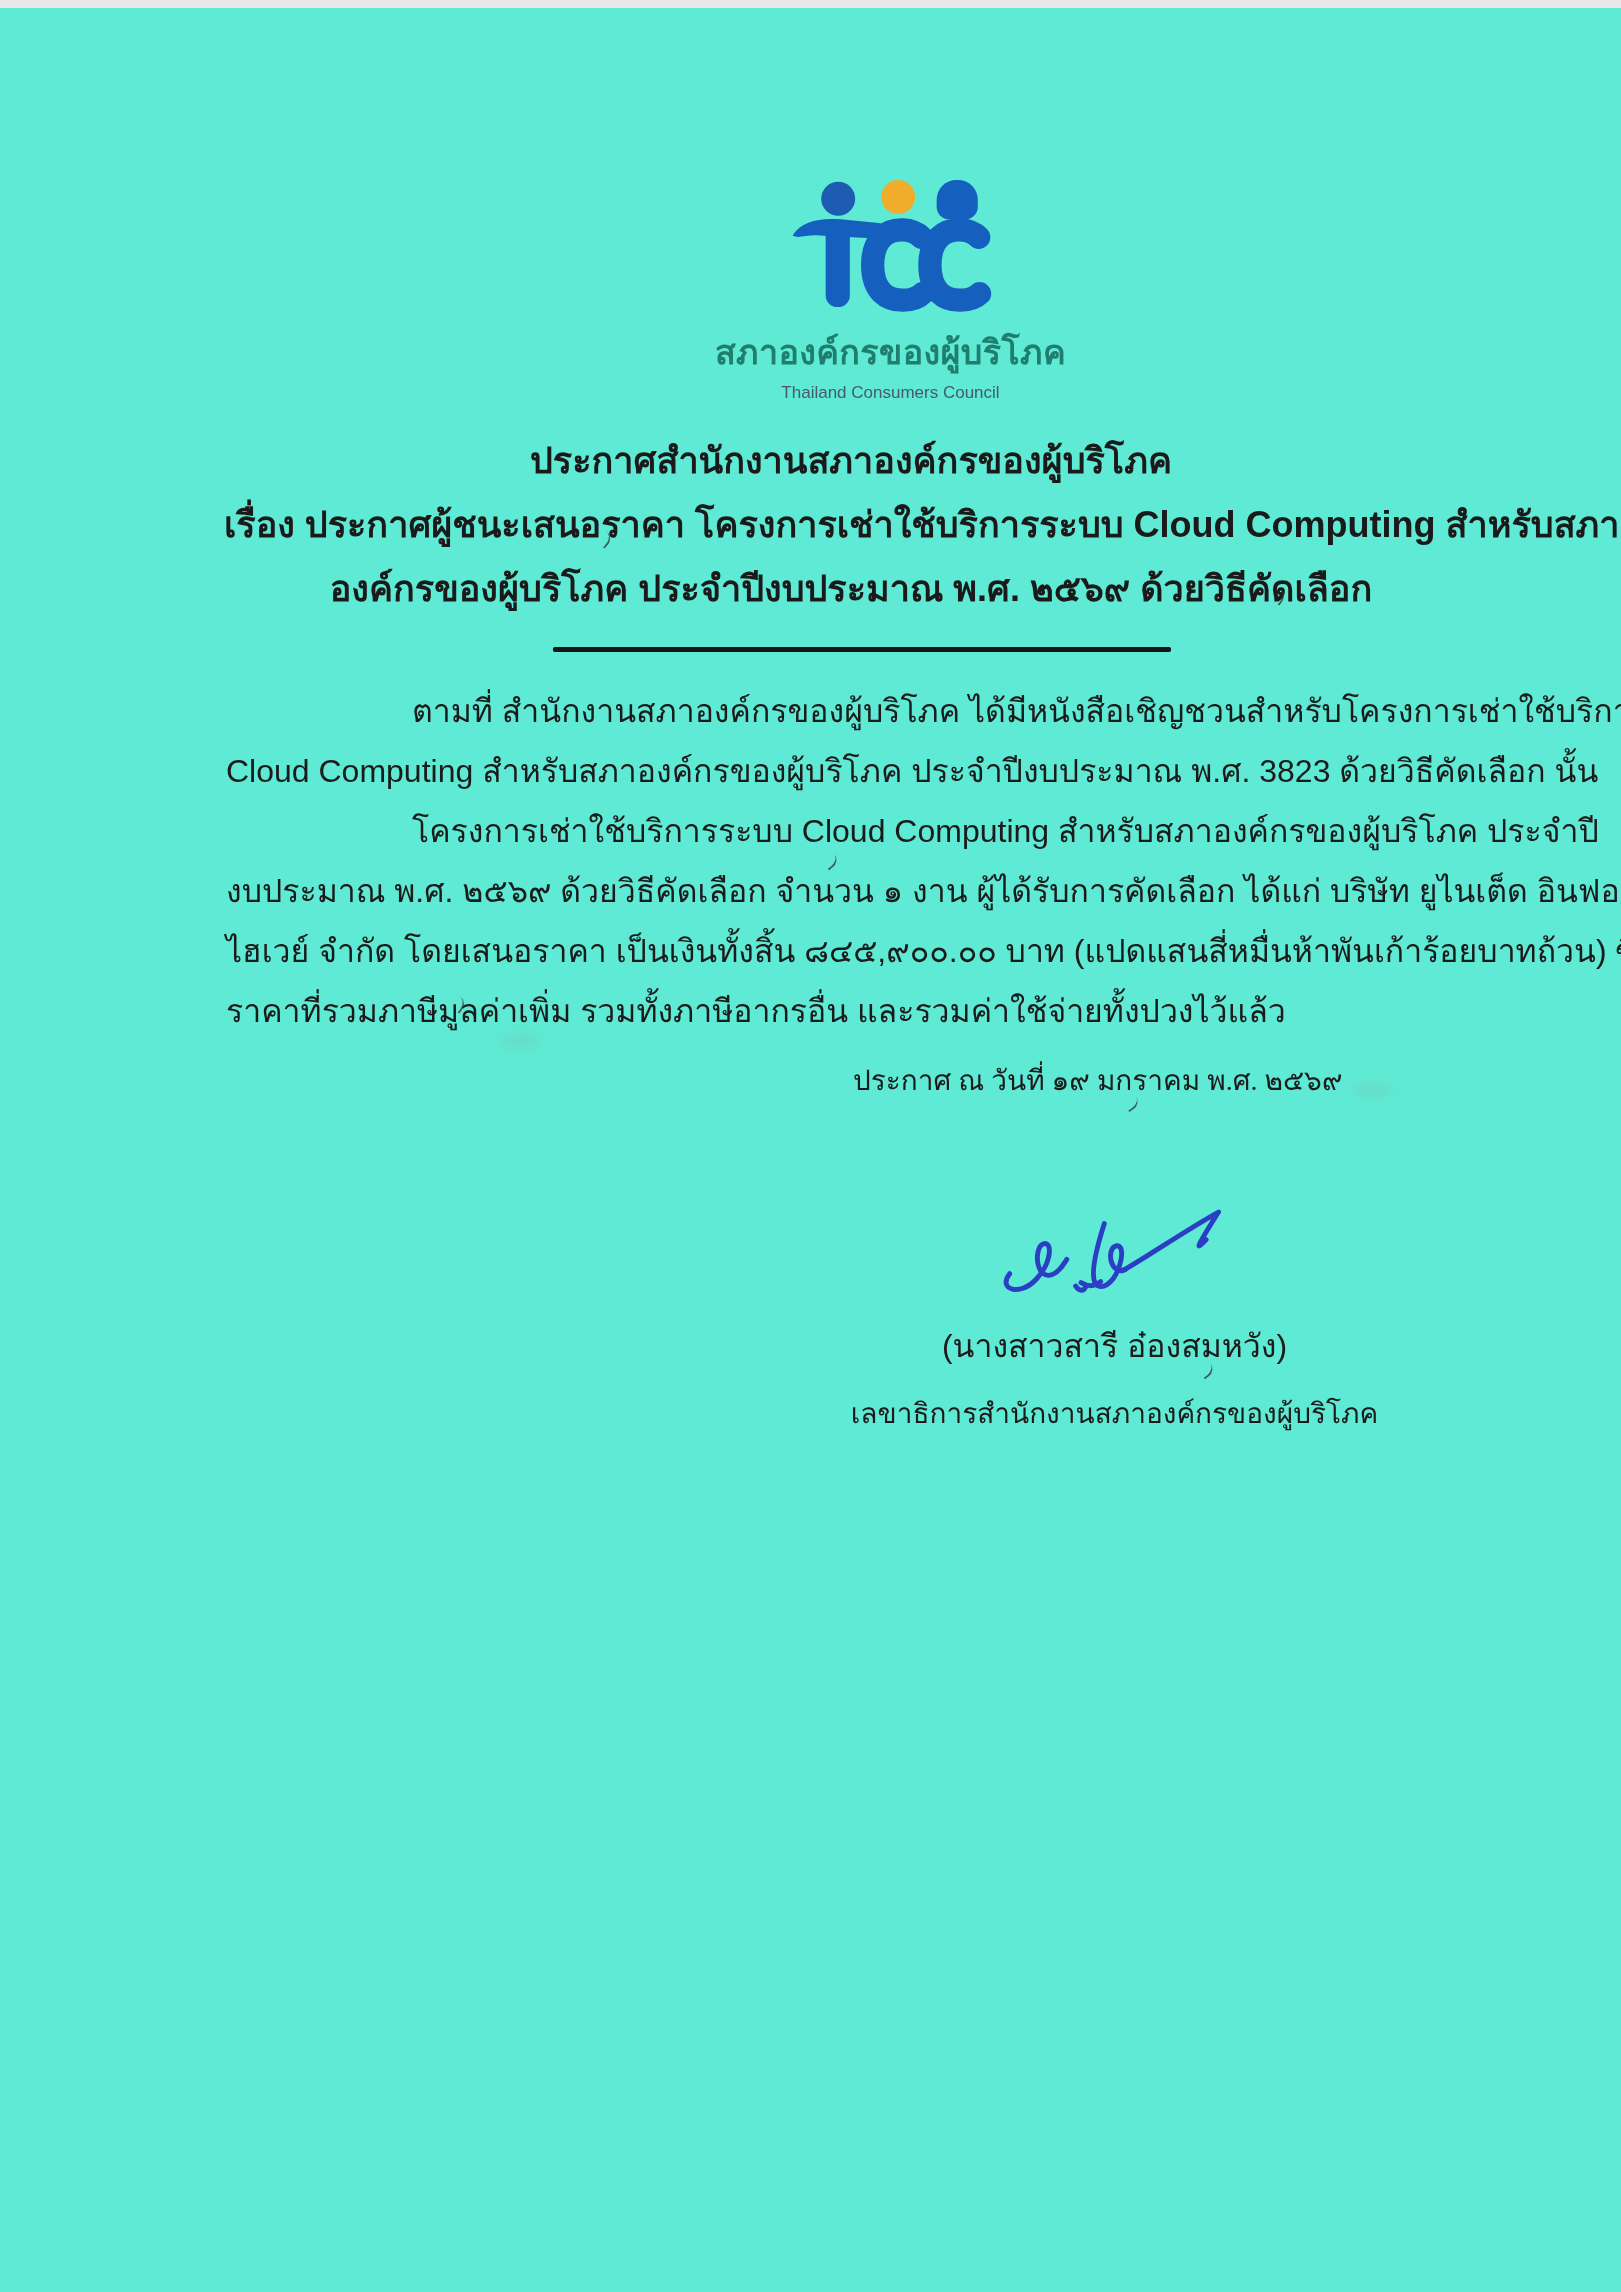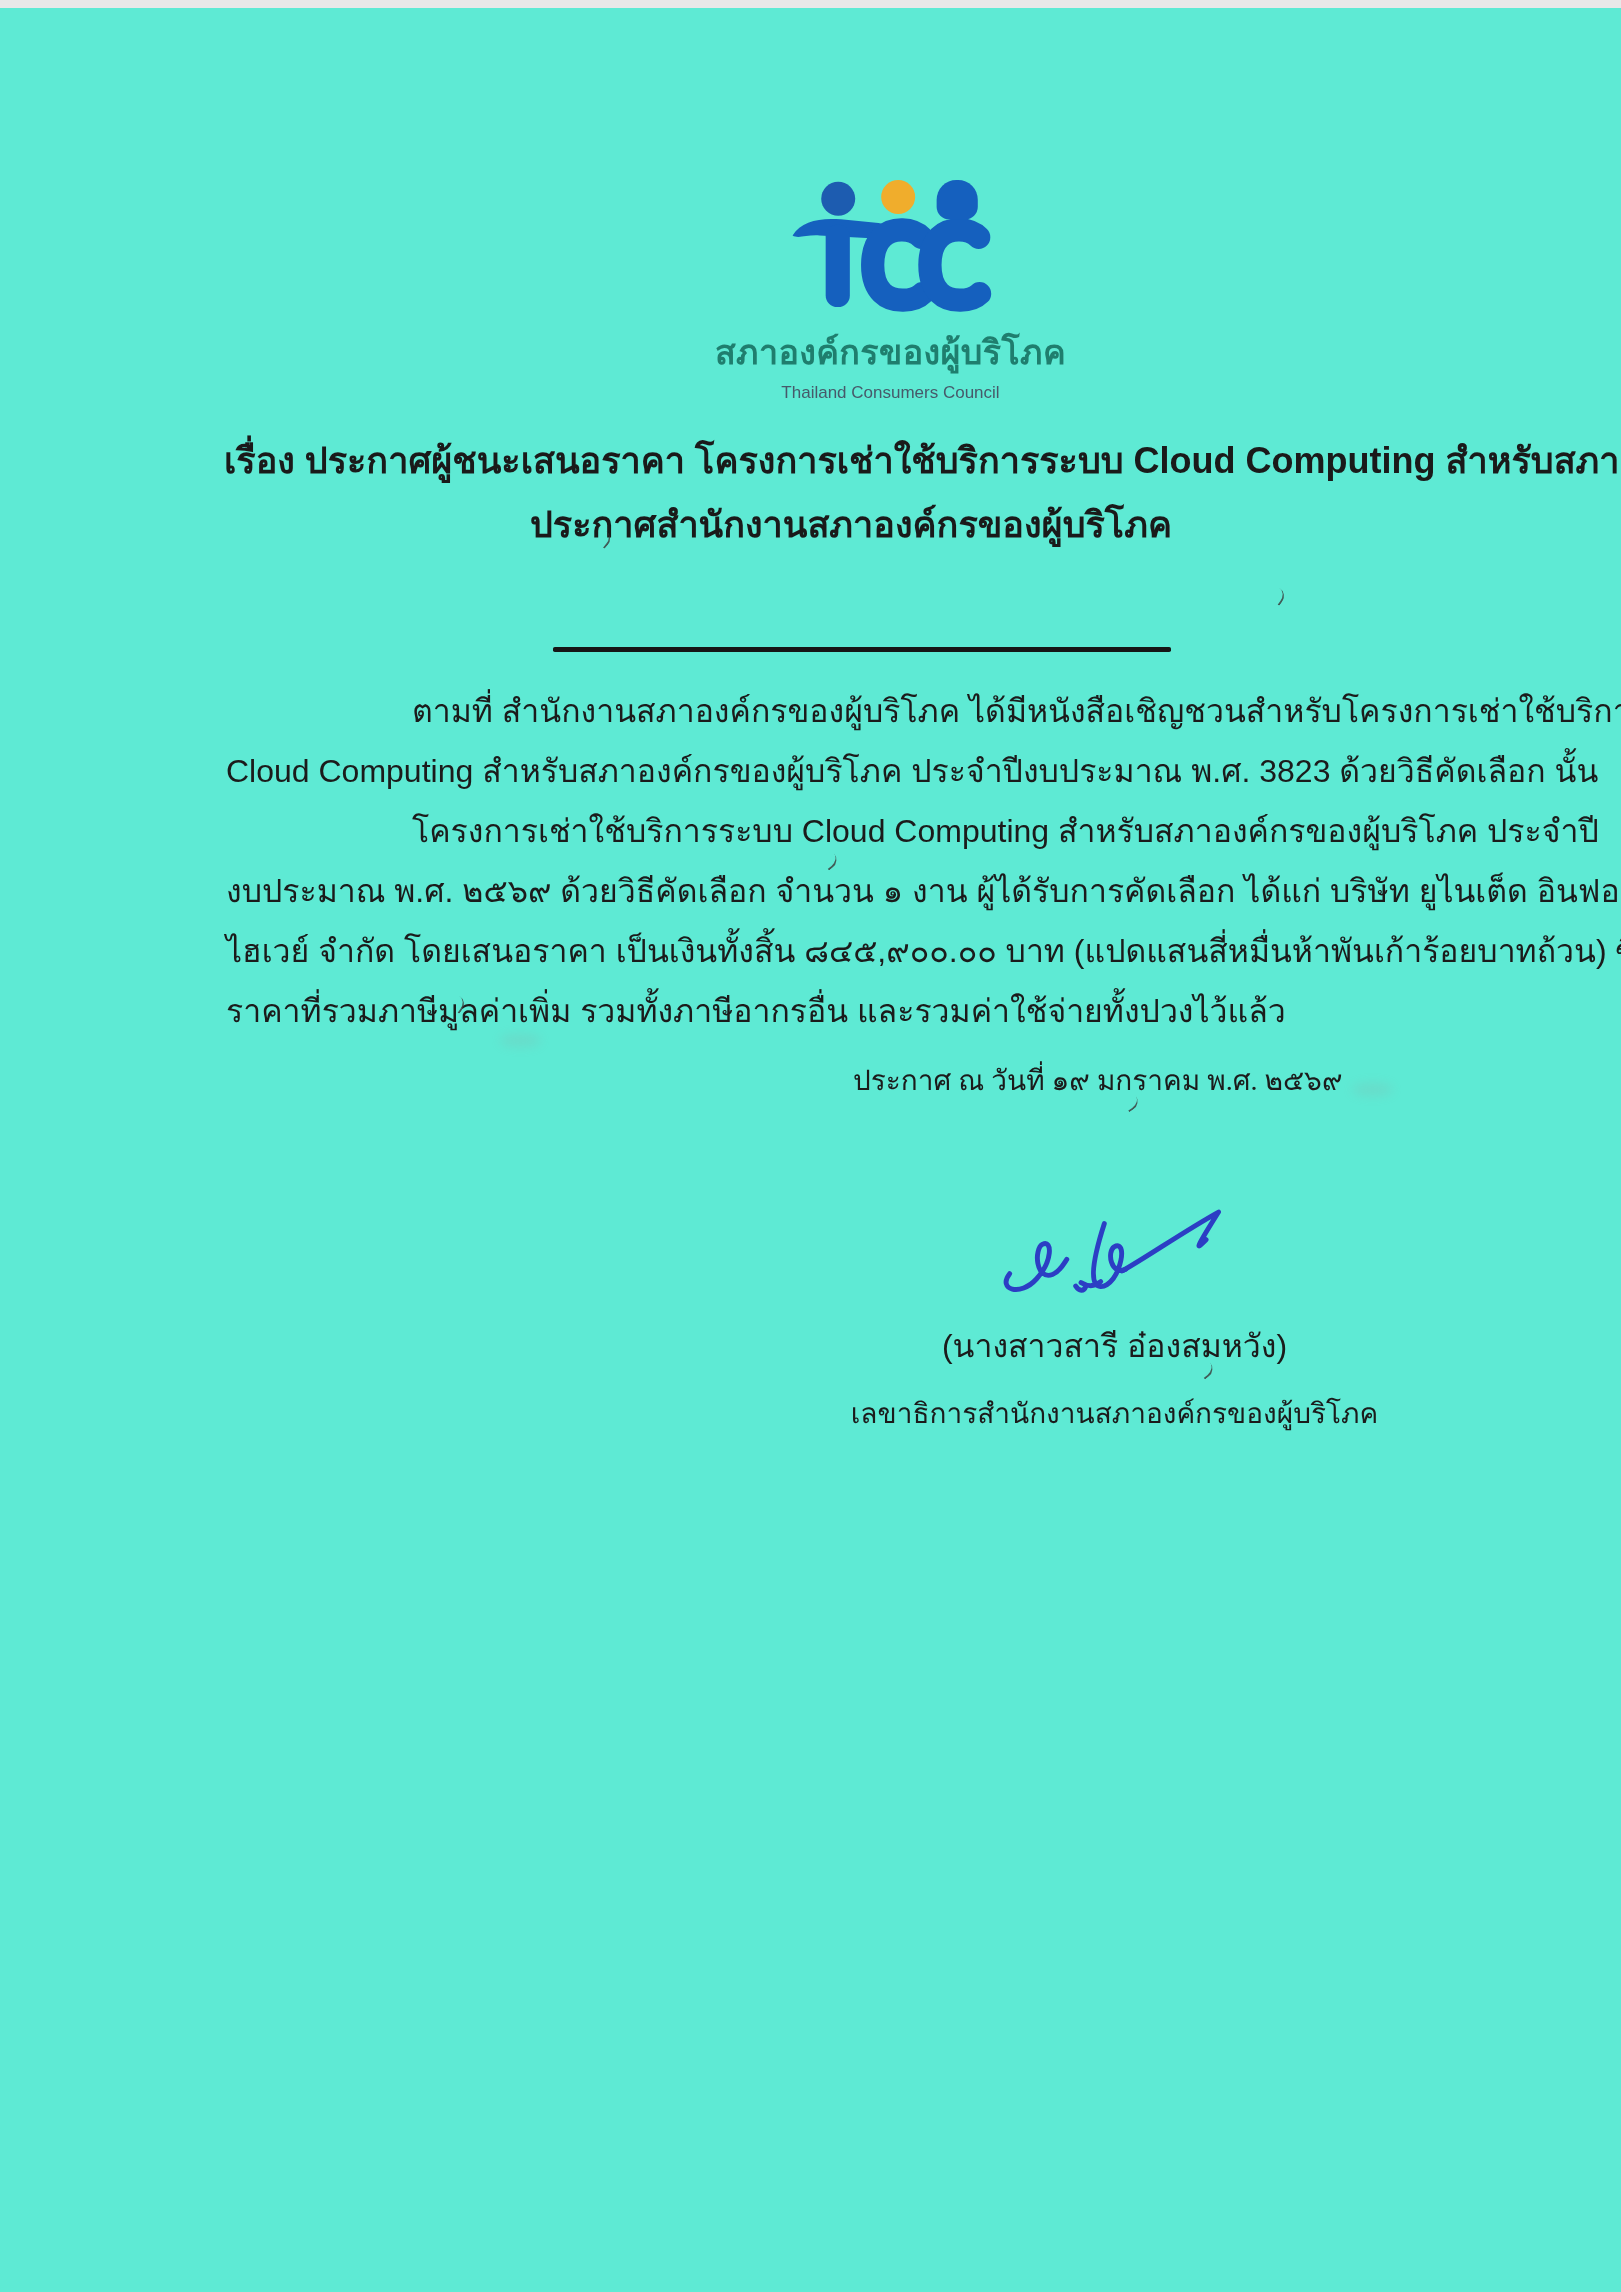--- a/index.html
+++ b/index.html
@@ -154,22 +154,23 @@
 
       <circle cx="122" cy="19" r="19" fill="#f0ad2c"></circle>
 
       <path d="M189,0 a22,22 0 0 1 22,22 v8 a14,14 0 0 1 -14,14 h-18 a14,14 0 0 1 -14,-14 v-8 a22,22 0 0 1 22,-22 z" fill="#1560be"></path>
     </svg>
     <div class="org-name-th" style="color:#1f7e6e">สภาองค์กรของผู้บริโภค</div>
     <div class="org-name-en" style="color:#47596a">Thailand Consumers Council</div>
   </div>
 
   <div class="title-block">
-    <div class="title-line">เรื่อง ประกาศผู้ชนะเสนอราคา โครงการเช่าใช้บริการระบบ Cloud Computing สำหรับสภา</div>
-      <div class="title-line">ประกาศสำนักงานสภาองค์กรของผู้บริโภค</div>
+    <div class="title-line">ประกาศสำนักงานสภาองค์กรของผู้บริโภค</div>
+      <div class="title-line">เรื่อง ประกาศผู้ชนะเสนอราคา โครงการเช่าใช้บริการระบบ Cloud Computing สำหรับสภา</div>
+      <div class="title-line">องค์กรของผู้บริโภค ประจำปีงบประมาณ พ.ศ. ๒๕๖๙ ด้วยวิธีคัดเลือก</div>
   </div>
 
   <div class="divider"></div>
 
   <div class="body-block">
     <div class="body-line indent">ตามที่ สำนักงานสภาองค์กรของผู้บริโภค ได้มีหนังสือเชิญชวนสำหรับโครงการเช่าใช้บริการระบบ</div>
       <div class="body-line">Cloud Computing สำหรับสภาองค์กรของผู้บริโภค ประจำปีงบประมาณ พ.ศ. 3823 ด้วยวิธีคัดเลือก นั้น</div>
       <div class="body-line indent">โครงการเช่าใช้บริการระบบ Cloud Computing สำหรับสภาองค์กรของผู้บริโภค ประจำปี</div>
       <div class="body-line">งบประมาณ พ.ศ. ๒๕๖๙ ด้วยวิธีคัดเลือก จำนวน ๑ งาน ผู้ได้รับการคัดเลือก ได้แก่ บริษัท ยูไนเต็ด อินฟอร์เมชั่น</div>
       <div class="body-line">ไฮเวย์ จำกัด โดยเสนอราคา เป็นเงินทั้งสิ้น ๘๔๕,๙๐๐.๐๐ บาท (แปดแสนสี่หมื่นห้าพันเก้าร้อยบาทถ้วน) ซึ่งเป็น</div>

